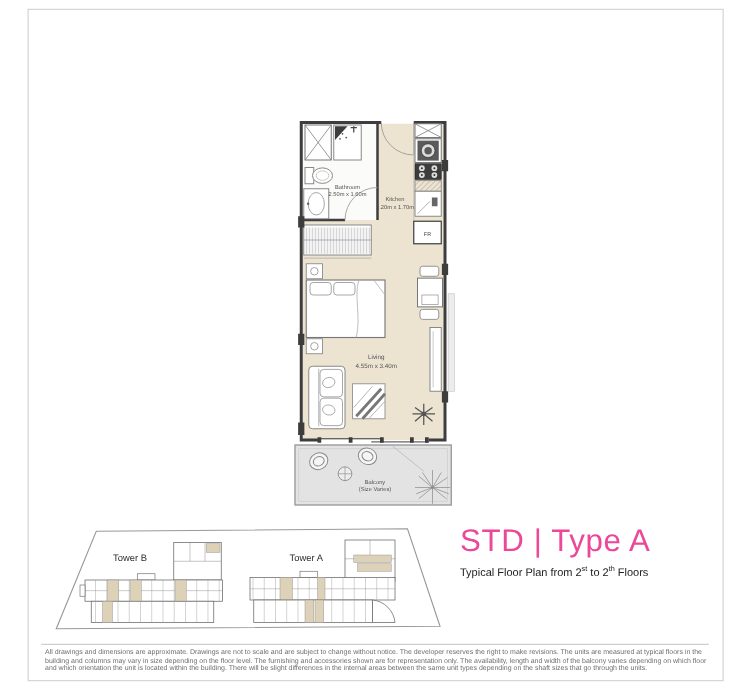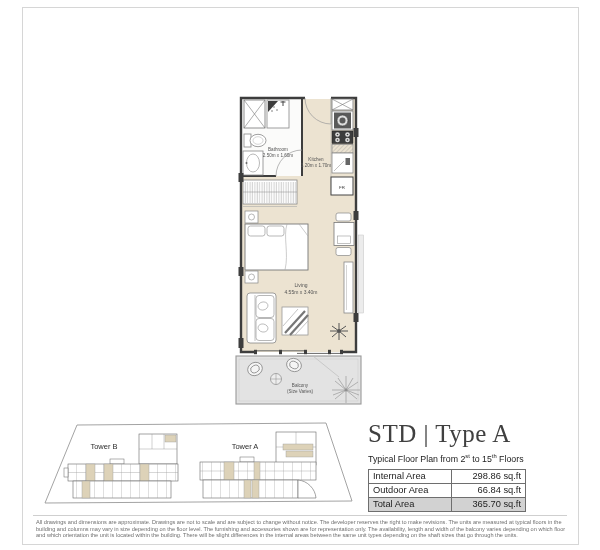--- a/index.html
+++ b/index.html
@@ -5,21 +5,21 @@
   html,body{margin:0;padding:0;}
   body{
     width:600px;height:550px;position:relative;background:#ffffff;
     font-family:"Liberation Sans", sans-serif;color:#222;overflow:hidden;
   }
   .frame{position:absolute;left:22px;top:7px;width:555px;height:536px;
     border:1px solid #d6d6d6;}
   .plan-svg{position:absolute;left:225px;top:85px;width:150px;height:330px;}
   .keyplan-svg{position:absolute;left:40px;top:418px;width:320px;height:95px;}
   .title-block{position:absolute;left:368px;top:421px;width:170px;}
-  .title-block h1{margin:0;font-size:25px;font-weight:400;letter-spacing:.5px;color:#404040;line-height:1;font-family:Liberation Serif, serif;}
+  .title-block h1{margin:0;font-size:25px;font-weight:400;letter-spacing:.5px;color:#ec4899;line-height:1;}
   .subtitle{margin-top:7px;font-size:8.8px;color:#222;}
   .subtitle sup{font-size:5.8px;}
   table.areas{margin-top:5px;border-collapse:collapse;width:158px;font-size:9.3px;color:#222;}
   table.areas td{border:1px solid #6e6e6e;padding:1.5px 4px;}
   table.areas td.val{text-align:right;}
   table.areas tr.total td{background:#d2d2d2;}
   .sep-line{position:absolute;left:33px;top:515px;width:534px;border-top:1px solid #cfcfcf;}
   .disclaimer{position:absolute;left:36px;top:519px;width:530px;
     font-size:5.6px;line-height:1.2;color:#6f6f6f;}
   svg text{font-family:"Liberation Sans", sans-serif;}
@@ -288,33 +288,17 @@
     <rect x="163" y="62" width="95" height="18" fill="url(#units)"></rect>
     <rect x="204" y="62" width="7" height="18" fill="#ddd2b8" stroke="#999" stroke-width="0.4"></rect>
     <rect x="212" y="62" width="7" height="18" fill="#ddd2b8" stroke="#999" stroke-width="0.4"></rect>
     <path d="M258,62 A20,20 0 0 1 276,80 L258,80 Z" fill="#fff" stroke="#666" stroke-width="0.6"></path>
   </g>
   <text x="205" y="31" font-size="7.5" fill="#2c2c2c" text-anchor="middle">Tower A</text>
 </svg>
 
 <div class="title-block">
   <h1>STD | Type A</h1>
-  <div class="subtitle"><span>Typical Floor Plan from 2</span><sup>st</sup><span> to 15</span><sup>th</sup><span> Floors</span></div>
-  <table class="areas">
-    <tbody>
-        <tr>
-      <td>Internal Area</td>
-      <td class="val">298.86 sq.ft</td>
-    </tr>
-    <tr>
-      <td>Outdoor Area</td>
-      <td class="val">66.84 sq.ft</td>
-    </tr>
-    <tr class="total">
-      <td>Total Area</td>
-      <td class="val">365.70 sq.ft</td>
-    </tr>
-  </tbody>
-    </table>
+  <div class="subtitle"><span>Typical Floor Plan from 2</span><sup>st</sup><span> to 2</span><sup>th</sup><span> Floors</span></div>
 </div>
 
 <div class="sep-line"></div>
 <div class="disclaimer">All drawings and dimensions are approximate. Drawings are not to scale and are subject to change without notice. The developer reserves the right to make revisions. The units are measured at typical floors in the building and columns may vary in size depending on the floor level. The furnishing and accessories shown are for representation only. The availability, length and width of the balcony varies depending on which floor and which orientation the unit is located within the building. There will be slight differences in the internal areas between the same unit types depending on the shaft sizes that go through the units.</div>
 
 </body></html>

